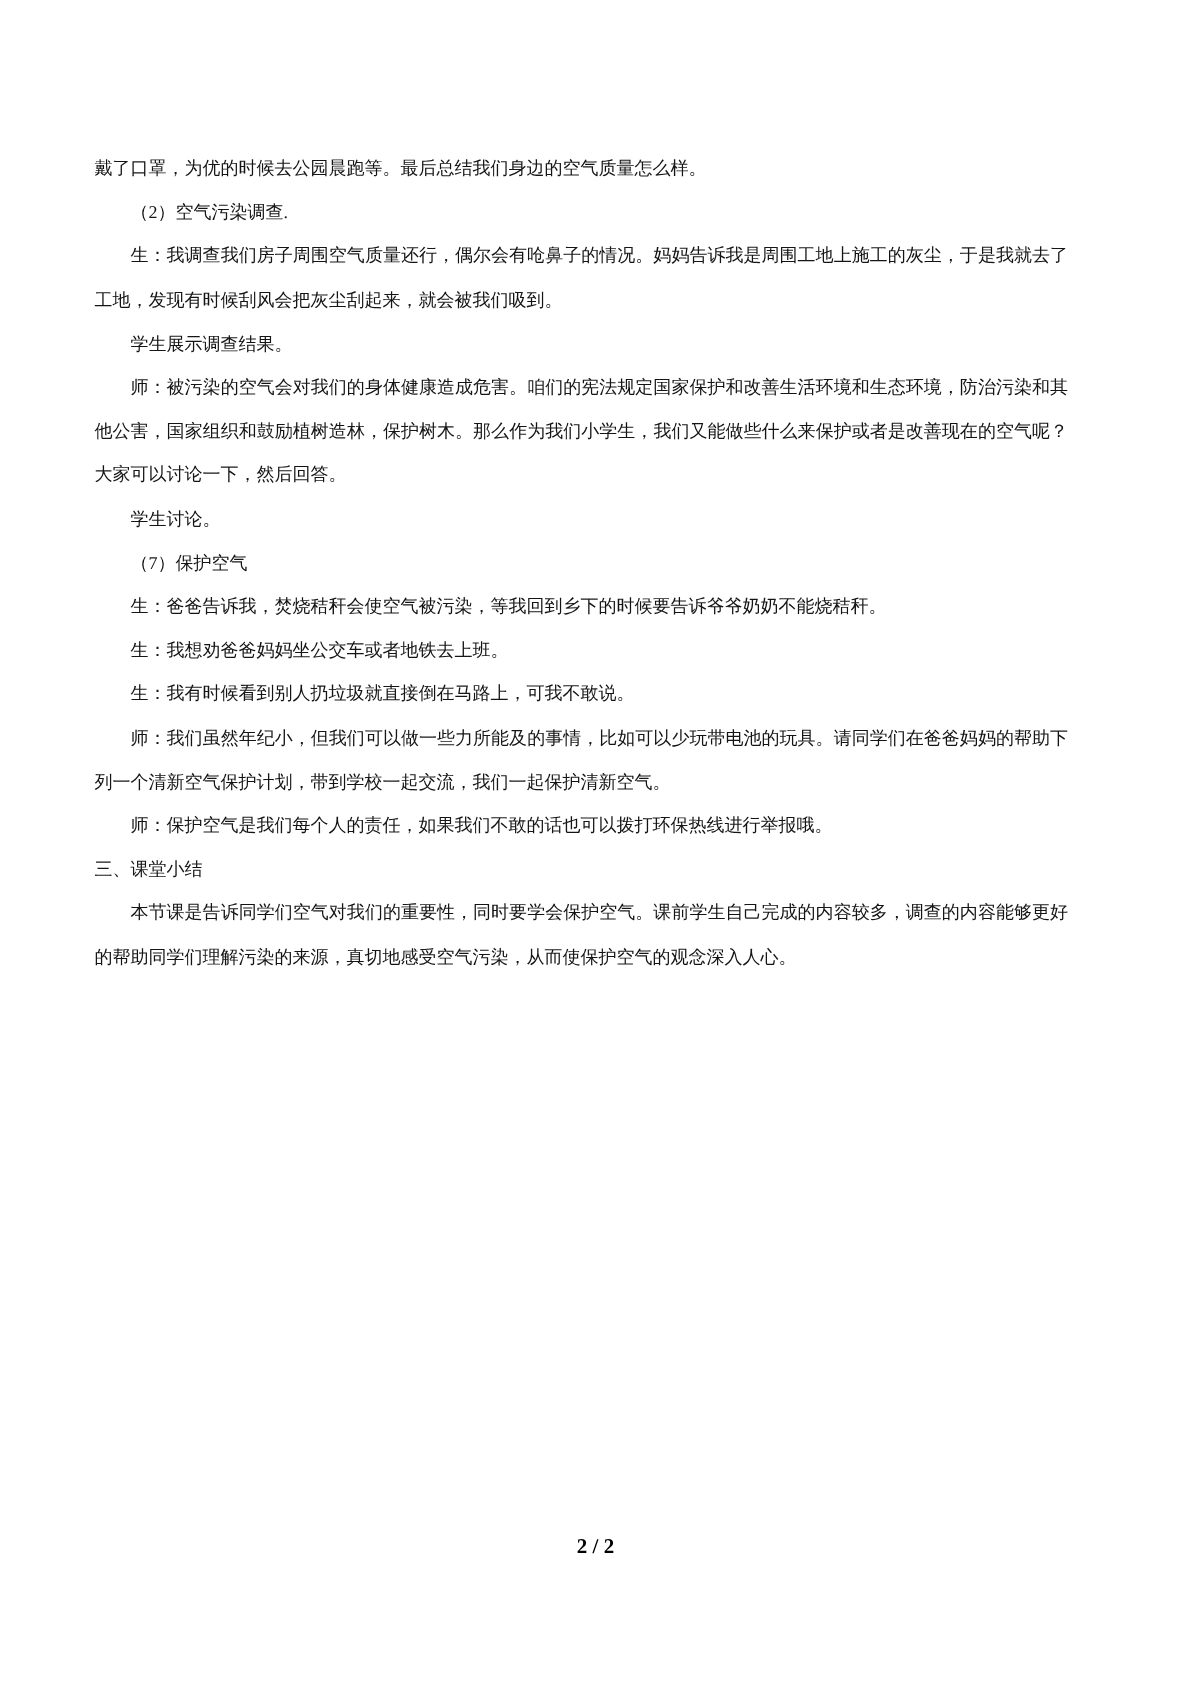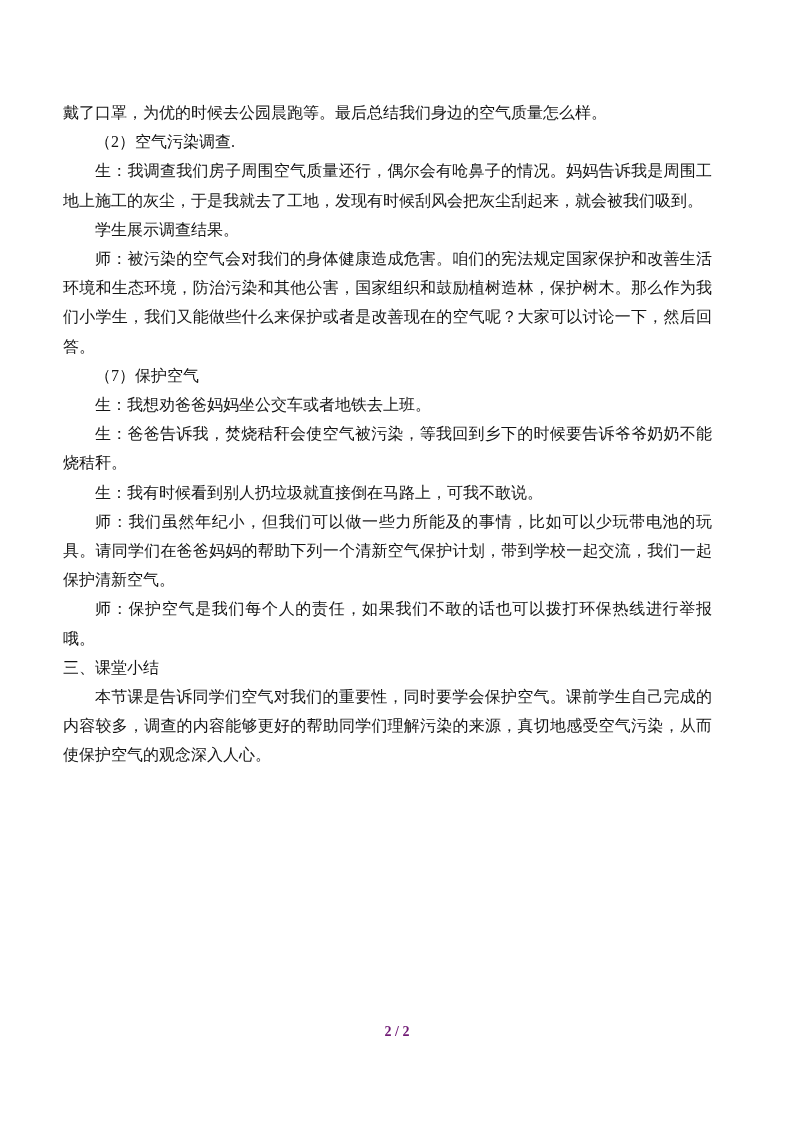--- a/index.html
+++ b/index.html
@@ -18,21 +18,21 @@
   }
   .content {
     position: absolute;
     top: 98px;
     left: 63px;
     width: 649px;
   }
   .content p {
     margin: 0;
     padding: 0;
-    font-size: 16px;
+    font-size: 12px;
     line-height: 29.2px;
     text-align: justify;
     letter-spacing: 0;
     word-break: break-all;
   }
   .content p.p-indent {
     text-indent: 2em;
   }
   .content p.p-flush {
     text-indent: 0;
@@ -40,37 +40,38 @@
   .footer {
     position: absolute;
     top: 1022px;
     left: 0;
     width: 794px;
     text-align: center;
   }
   .footer span {
     font-size: 14px;
     font-weight: bold;
-    color: #701a75;
+    color: #000000;
     font-family: "Liberation Serif", "DejaVu Serif", serif;
   }
 </style>
 </head>
 <body>
 
 <div class="page">
   <div class="content">
     <p class="p-flush">戴了口罩，为优的时候去公园晨跑等。最后总结我们身边的空气质量怎么样。</p>
     <p class="p-indent">（2）空气污染调查.</p>
     <p class="p-indent">生：我调查我们房子周围空气质量还行，偶尔会有呛鼻子的情况。妈妈告诉我是周围工地上施工的灰尘，于是我就去了工地，发现有时候刮风会把灰尘刮起来，就会被我们吸到。</p>
     <p class="p-indent">学生展示调查结果。</p>
     <p class="p-indent">师：被污染的空气会对我们的身体健康造成危害。咱们的宪法规定国家保护和改善生活环境和生态环境，防治污染和其他公害，国家组织和鼓励植树造林，保护树木。那么作为我们小学生，我们又能做些什么来保护或者是改善现在的空气呢？大家可以讨论一下，然后回答。</p>
+    <p class="p-indent">学生讨论。</p>
     <p class="p-indent">（7）保护空气</p>
+    <p class="p-indent">生：爸爸告诉我，焚烧秸秆会使空气被污染，等我回到乡下的时候要告诉爷爷奶奶不能烧秸秆。</p>
     <p class="p-indent">生：我想劝爸爸妈妈坐公交车或者地铁去上班。</p>
-    <p class="p-indent">生：爸爸告诉我，焚烧秸秆会使空气被污染，等我回到乡下的时候要告诉爷爷奶奶不能烧秸秆。</p>
     <p class="p-indent">生：我有时候看到别人扔垃圾就直接倒在马路上，可我不敢说。</p>
     <p class="p-indent">师：我们虽然年纪小，但我们可以做一些力所能及的事情，比如可以少玩带电池的玩具。请同学们在爸爸妈妈的帮助下列一个清新空气保护计划，带到学校一起交流，我们一起保护清新空气。</p>
     <p class="p-indent">师：保护空气是我们每个人的责任，如果我们不敢的话也可以拨打环保热线进行举报哦。</p>
     <p class="p-flush">三、课堂小结</p>
     <p class="p-indent">本节课是告诉同学们空气对我们的重要性，同时要学会保护空气。课前学生自己完成的内容较多，调查的内容能够更好的帮助同学们理解污染的来源，真切地感受空气污染，从而使保护空气的观念深入人心。</p>
   </div>
   <div class="footer">
     <span>2 / 2</span>
   </div>
 </div>

